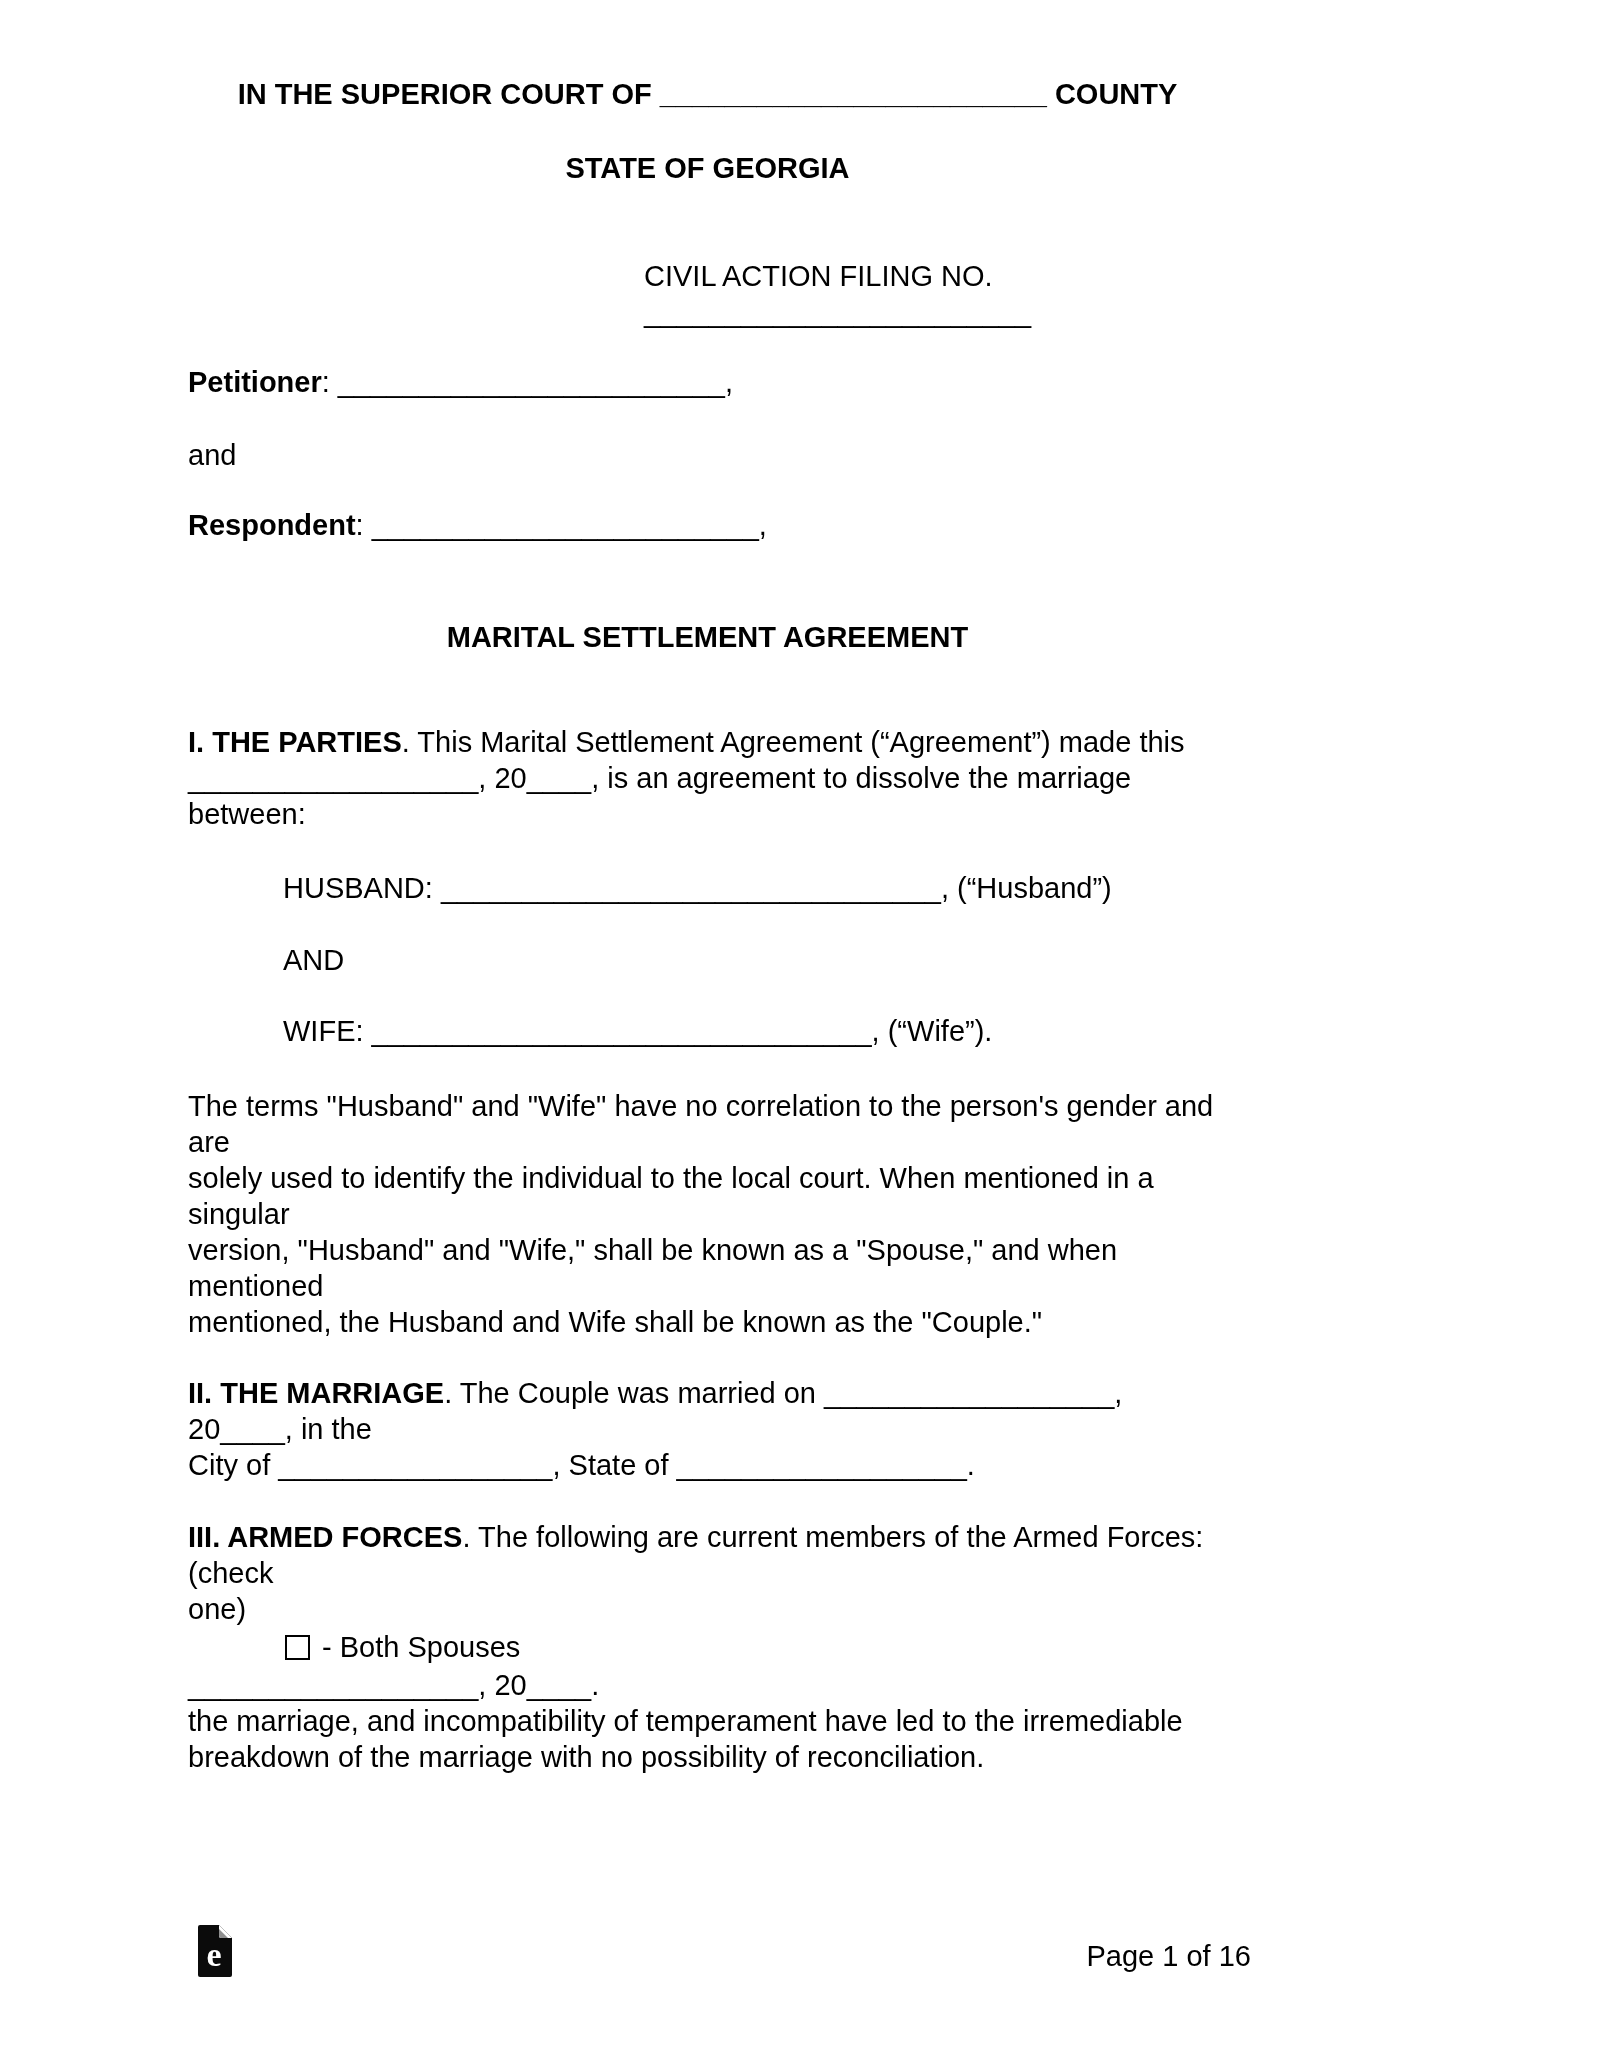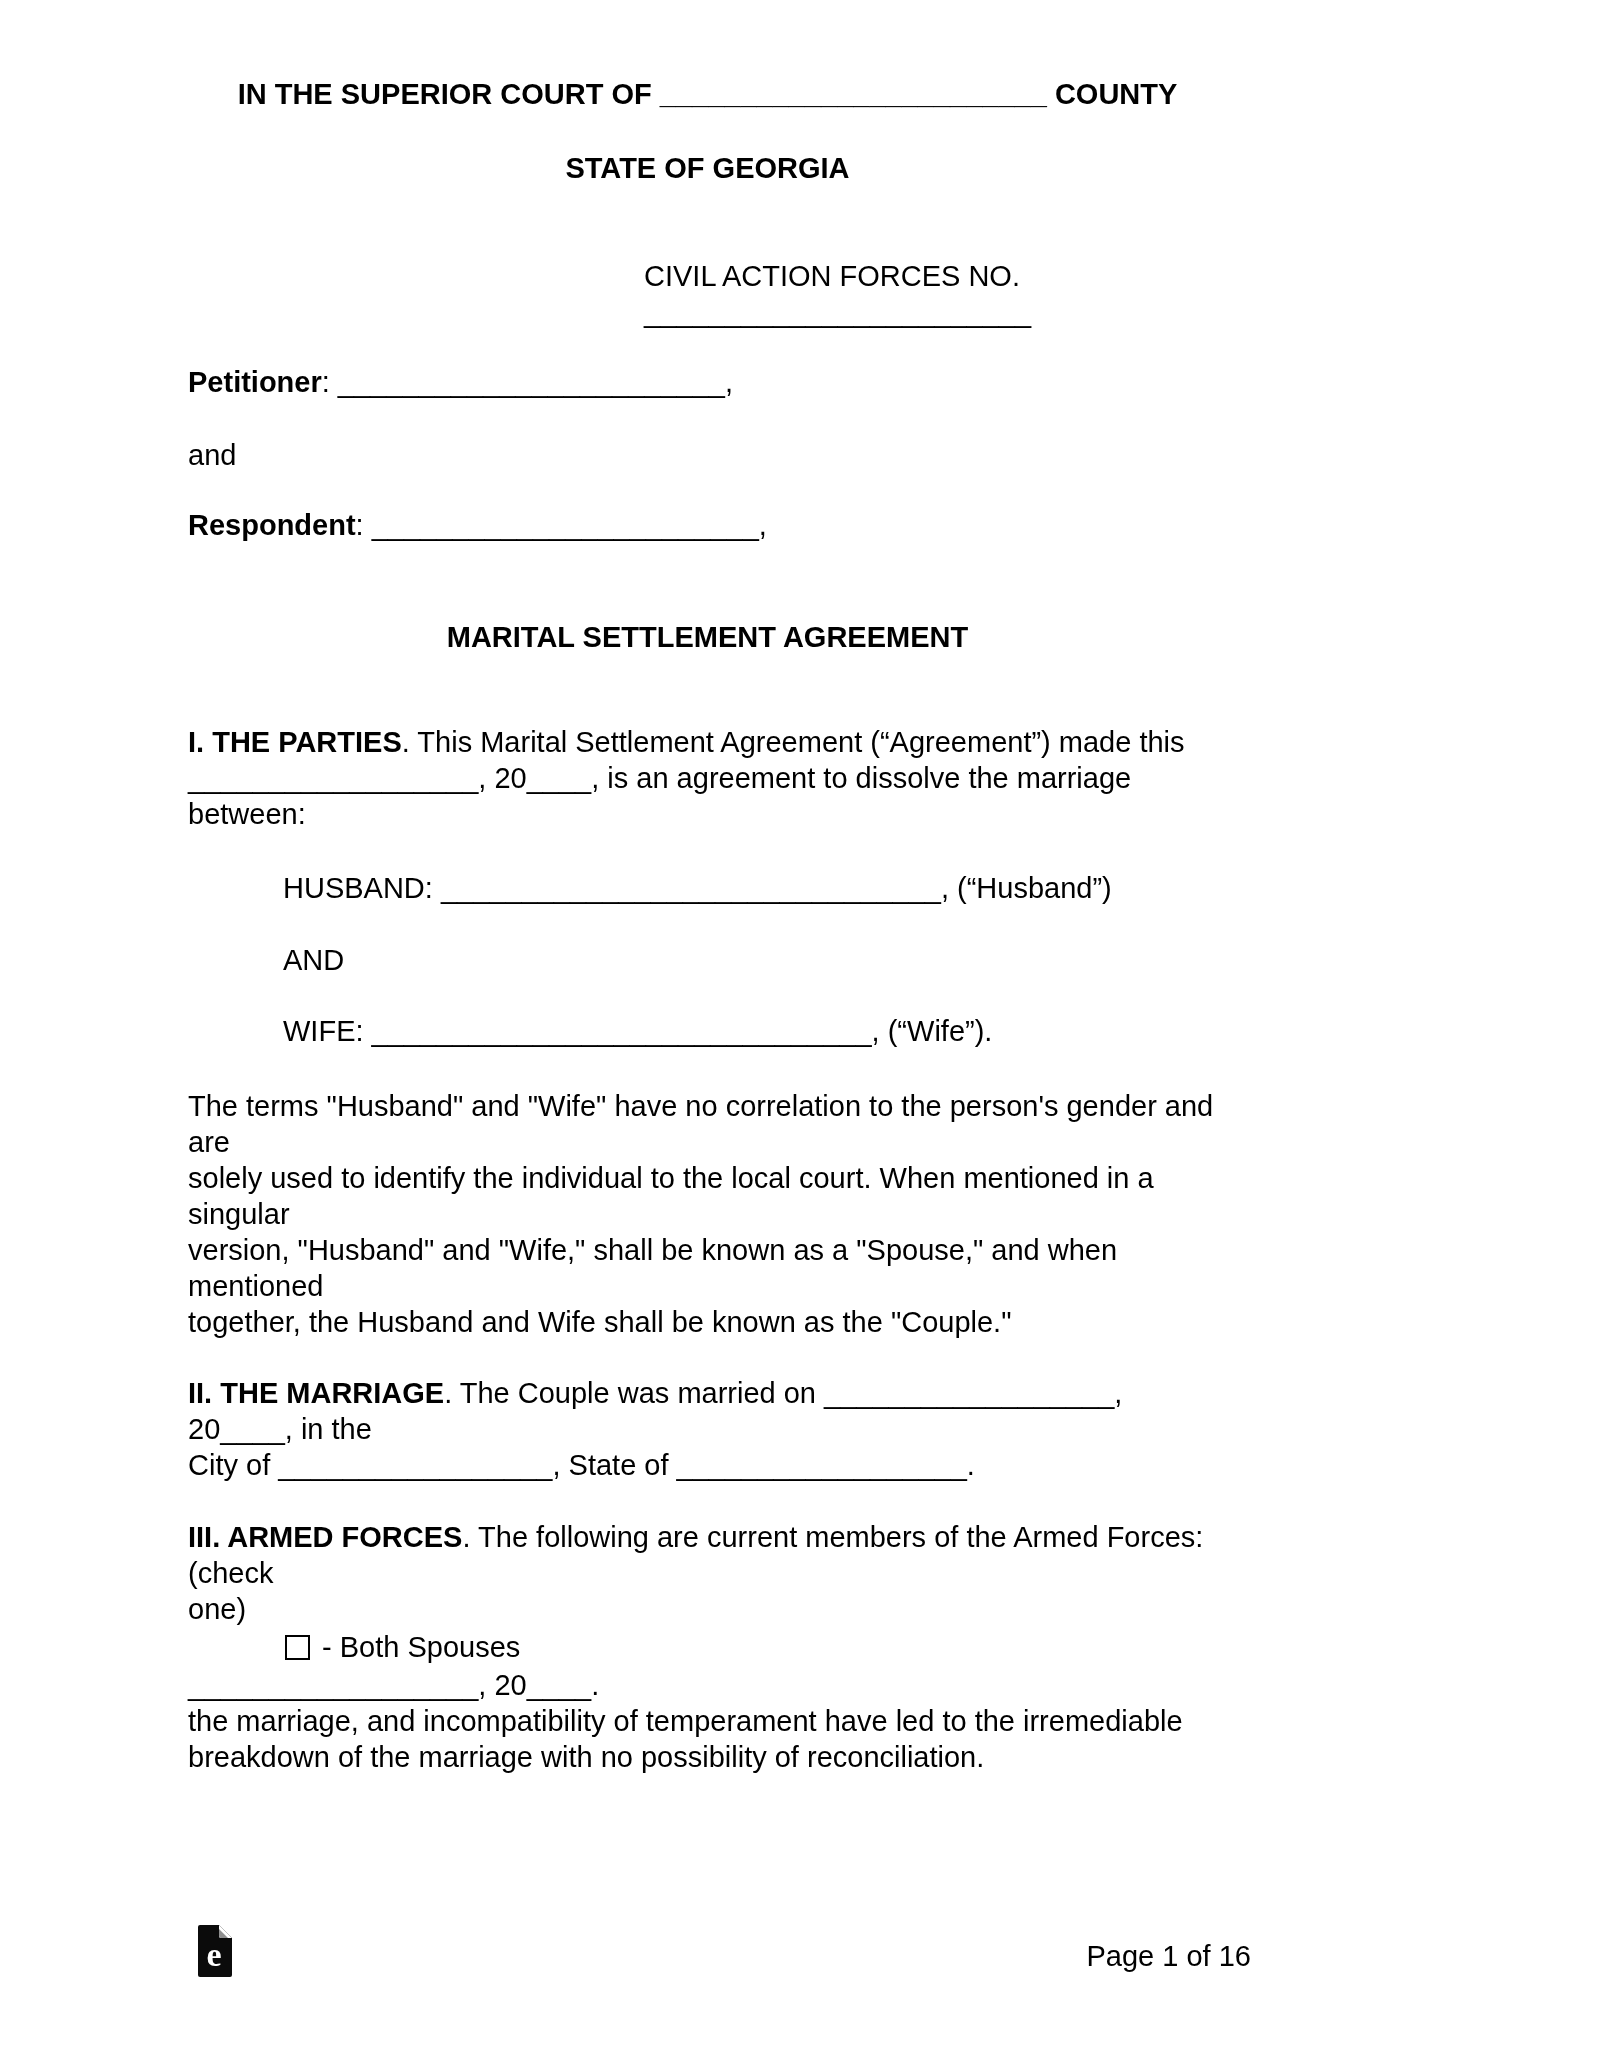--- a/index.html
+++ b/index.html
@@ -46,40 +46,40 @@
   .pagenum { position: absolute; top: 1938px; right: 136px; line-height: 36px; }
 </style>
 </head>
 <body>
 
 <div class="page">
   <div class="content">
 
     <div class="center b">IN THE SUPERIOR COURT OF ________________________ COUNTY</div>
     <div class="center b mt38">STATE OF GEORGIA</div>
-    <div class="civil mt72">CIVIL ACTION FORCES NO. ________________________</div>
+    <div class="civil mt72">CIVIL ACTION FILING NO. ________________________</div>
 
     <div class="mt34"><span class="b">Petitioner</span><span>: ________________________,</span></div>
     <div class="mt37">and</div>
     <div class="mt34"><span class="b">Respondent</span><span>:  ________________________,</span></div>
 
     <div class="center b mt76">MARITAL SETTLEMENT AGREEMENT</div>
 
     <div class="mt69"><span class="b">I. THE PARTIES</span><span>. This Marital Settlement Agreement (“Agreement”) made this</span></div>
     <div>__________________, 20____, is an agreement to dissolve the marriage between:</div>
 
     <div class="ind mt38">HUSBAND: _______________________________, (“Husband”)</div>
     <div class="ind mt36">AND</div>
     <div class="ind mt35">WIFE: _______________________________, (“Wife”).</div>
 
     <div class="mt39">
       <div>The terms "Husband" and "Wife" have no correlation to the person's gender and are</div>
       <div>solely used to identify the individual to the local court. When mentioned in a singular</div>
       <div>version, "Husband" and "Wife," shall be known as a "Spouse," and when mentioned</div>
-      <div>together, the Husband and Wife shall be known as the "Couple."</div>
+      <div>mentioned, the Husband and Wife shall be known as the "Couple."</div>
     </div>
 
     <div class="mt35"><span class="b">II. THE MARRIAGE</span><span>. The Couple was married on __________________, 20____, in the</span></div>
     <div>City of _________________, State of __________________.</div>
 
     <div class="mt36"><span class="b">III. ARMED FORCES</span><span>. The following are current members of the Armed Forces: (check</span></div>
     <div>one)</div>
 
     <div class="checks">
       <div class="check-row">

